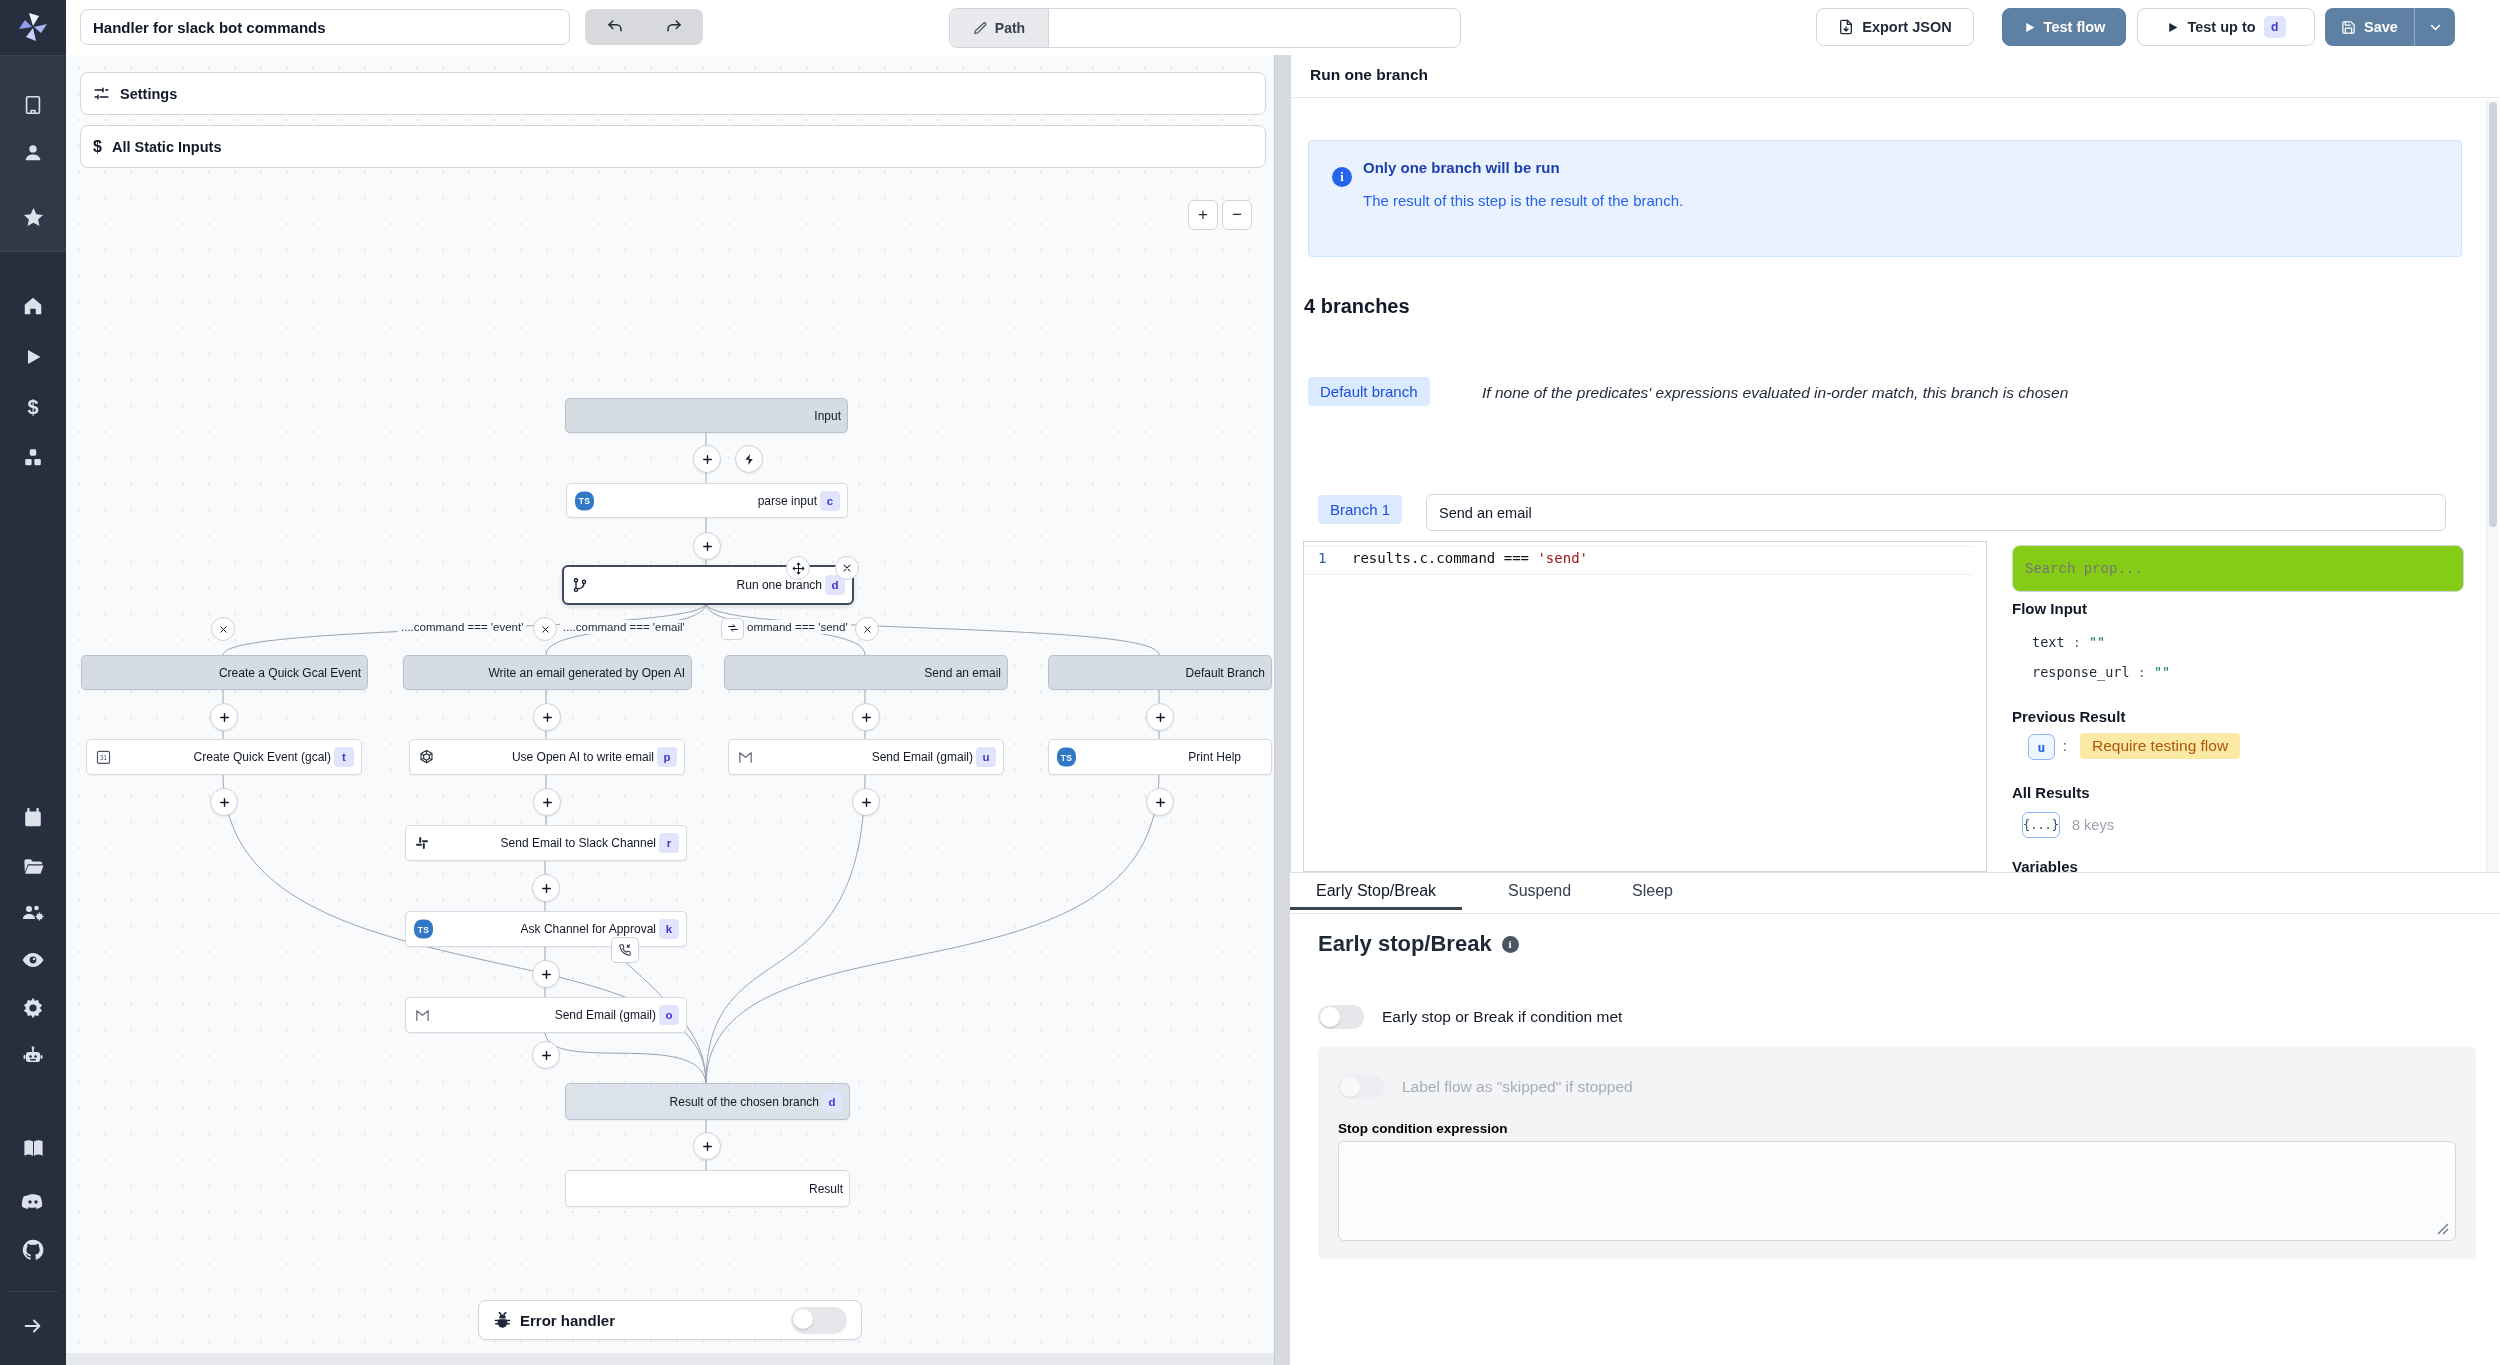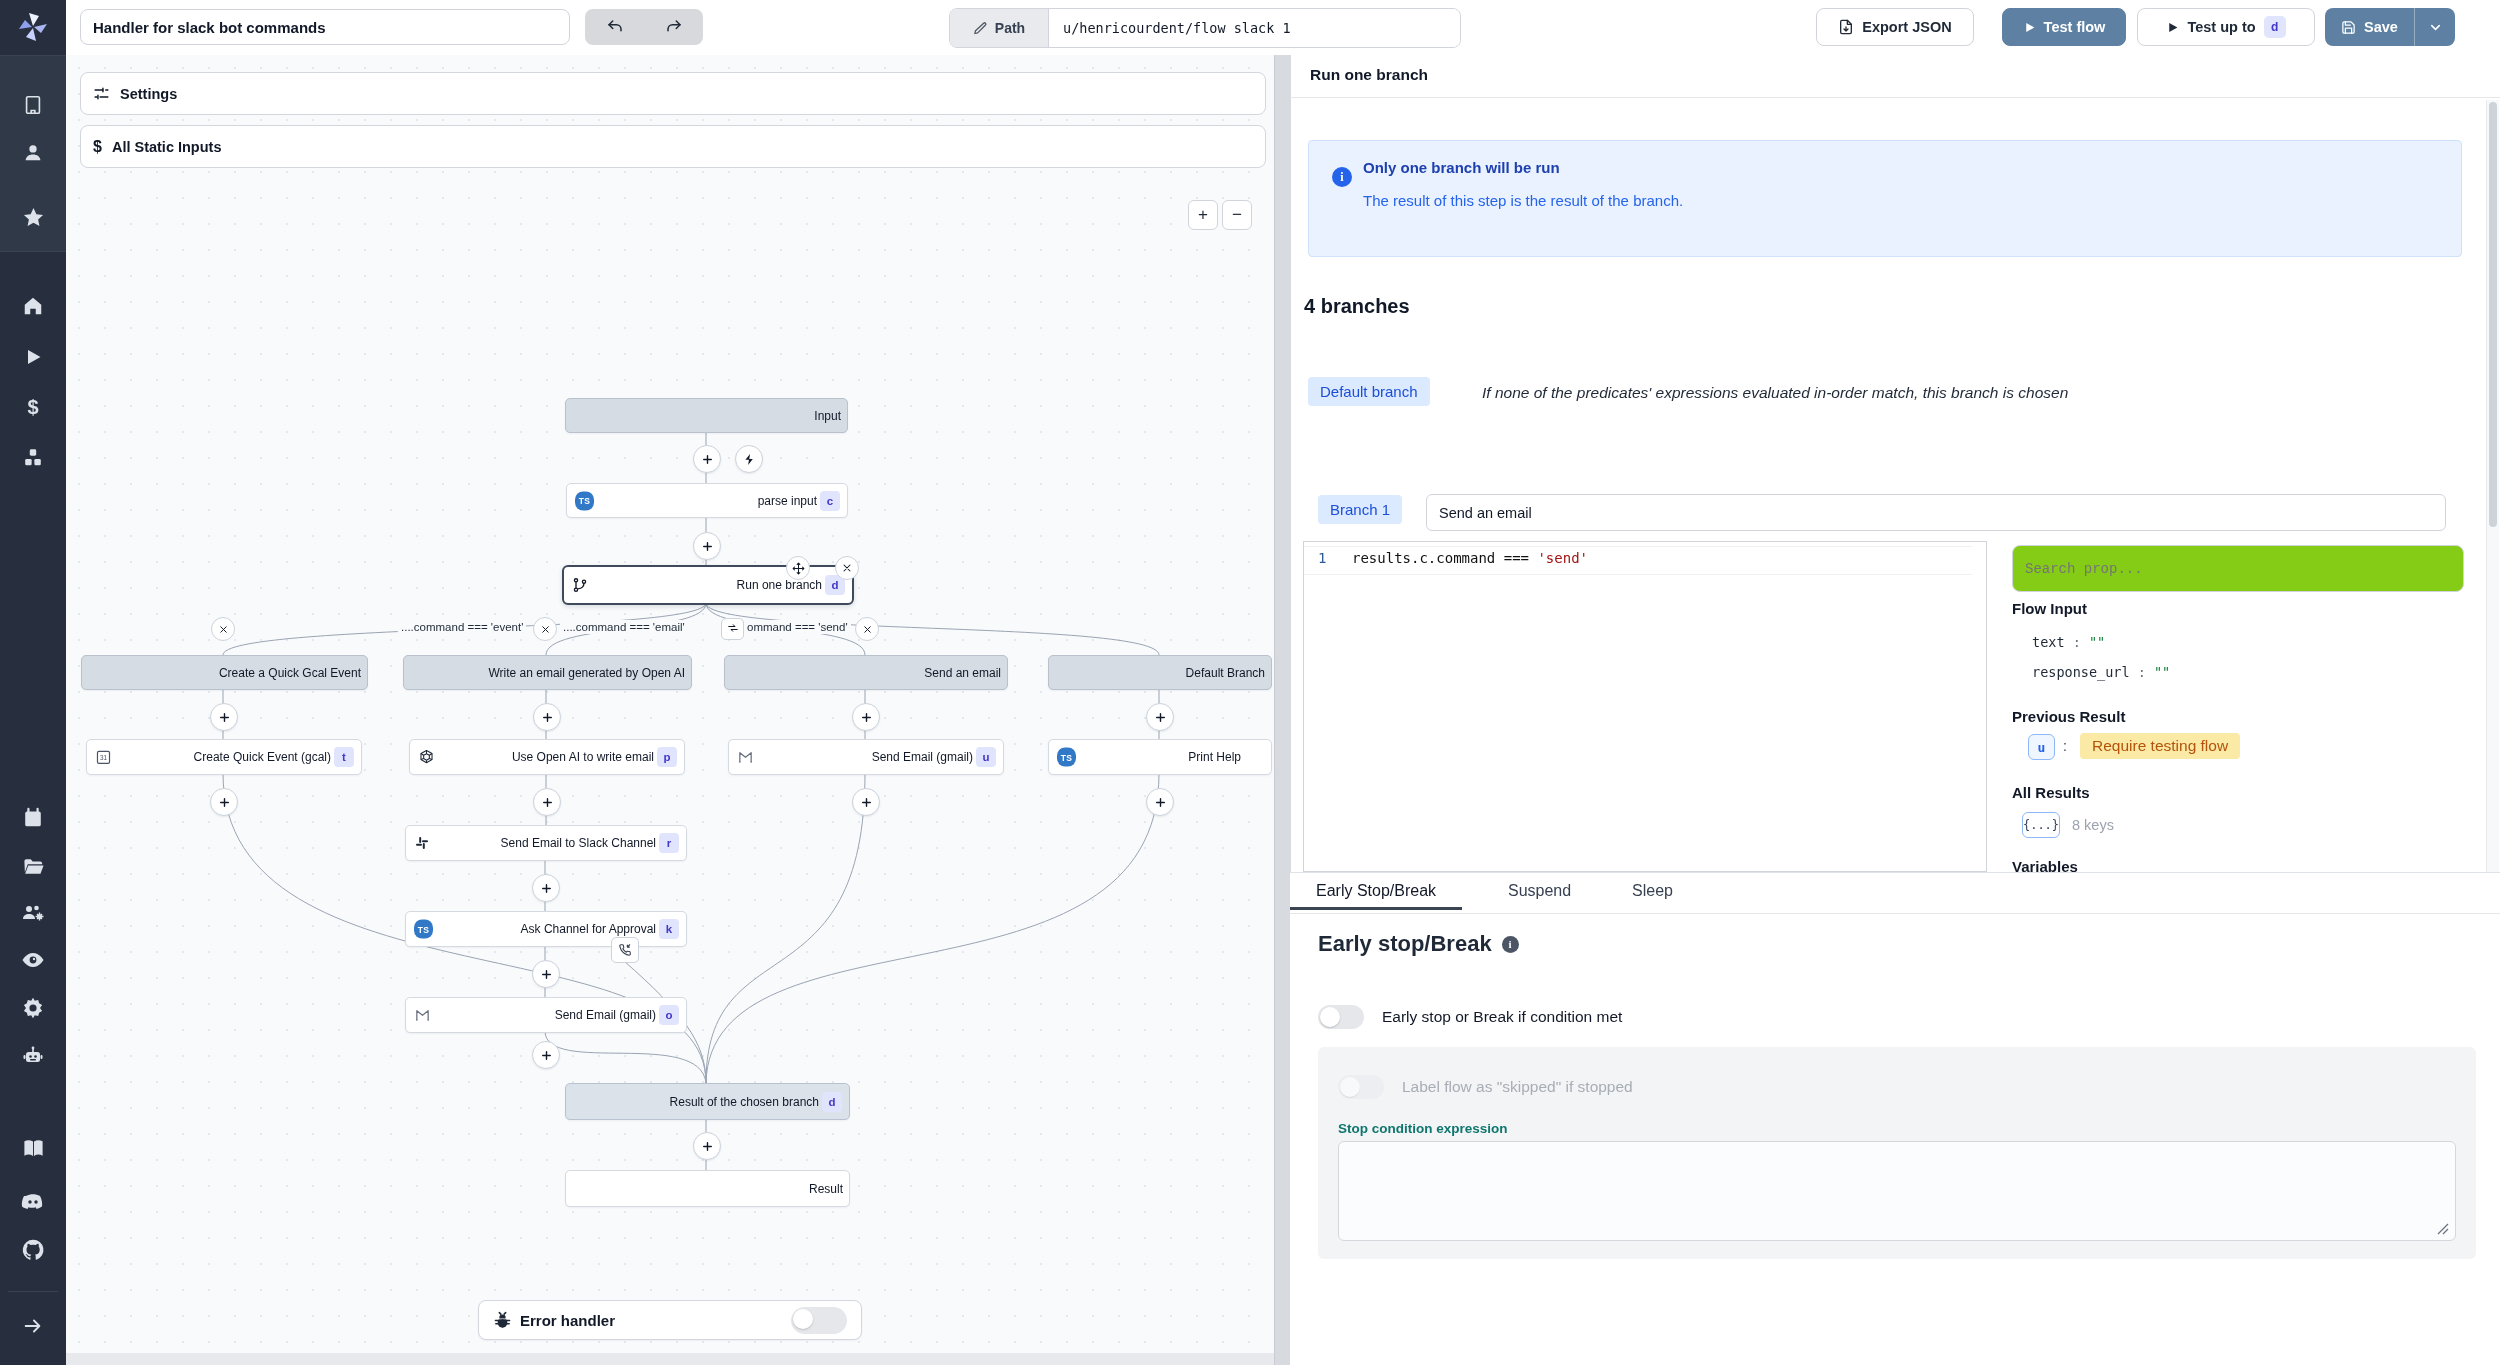--- a/index.html
+++ b/index.html
@@ -239,21 +239,20 @@
     </div>
   </div>
 
   <div class="abs" style="left:883px;top:8px;width:510px;height:38px;border:1px solid #d1d5db;border-radius:8px;display:flex;overflow:hidden;background:#fff;">
     <div style="width:98px;background:#e8eaed;display:flex;align-items:center;justify-content:center;gap:7px;border-right:1px solid #d1d5db;">
       <svg width="15" height="15" viewBox="0 0 24 24" fill="none" stroke="#4b5563" stroke-width="2" stroke-linecap="round" stroke-linejoin="round">
           <path d="M17 3.5a2.1 2.1 0 0 1 3 3L7.5 19 3 20l1-4.5z"></path>
         </svg>
       <span style="font-size:14px;font-weight:600;color:#374151;">Path</span>
     </div>
-    <input class="mono" style="flex: 1 1 0%; border: none; outline: none; font-size: 13.5px; color: rgb(17, 24, 39); padding: 0px 14px; background: rgb(255, 255, 255);" value="u/henricourdent/flow_slack_1">
   </div>
 
   <div class="abs btn btn-white" style="left:1750px;top:8px;width:158px;height:38px;">
     <svg width="16" height="16" viewBox="0 0 24 24" fill="none" stroke="#1f2937" stroke-width="2" stroke-linecap="round" stroke-linejoin="round">
         <path d="M14 2H6a2 2 0 0 0-2 2v16a2 2 0 0 0 2 2h12a2 2 0 0 0 2-2V8z"></path>
         <path d="M14 2v6h6"></path>
         <path d="M12 12v6M9 15l3 3 3-3"></path>
       </svg>
     <span>Export JSON</span>
   </div>
@@ -635,20 +634,20 @@
   <div class="abs" style="left:28px;top:132px;display:flex;align-items:center;gap:18px;">
     <span class="tg"></span>
     <span style="font-size:15.5px;font-weight:500;color:#111827;">Early stop or Break if condition met</span>
   </div>
 
   <div class="abs graypanel" style="left:28px;top:174px;width:1158px;height:212px;">
     <div class="abs" style="left:20px;top:28px;display:flex;align-items:center;gap:18px;">
       <span class="tg tg-dis"></span>
       <span style="font-size:15.5px;color:#a8adb5;">Label flow as "skipped" if stopped</span>
     </div>
-    <div class="abs" style="left:20px;top:74px;font-size:13.5px;font-weight:700;color:#0f766e;">Stop condition expression</div>
+    <div class="abs" style="left:20px;top:74px;font-size:13.5px;font-weight:700;color:#000000;">Stop condition expression</div>
     <div class="abs" style="left:20px;top:94px;width:1118px;height:100px;background:#fbfcfd;border:1px solid #d4d8dd;border-radius:6px;box-sizing:border-box;">
       <svg class="resize-h" width="12" height="12" viewBox="0 0 12 12">
           <path d="M11 1 1 11M11 6 6 11" stroke="#6b7280" stroke-width="1.3"></path>
         </svg>
     </div>
   </div>
 </div>
 
 </body></html>

